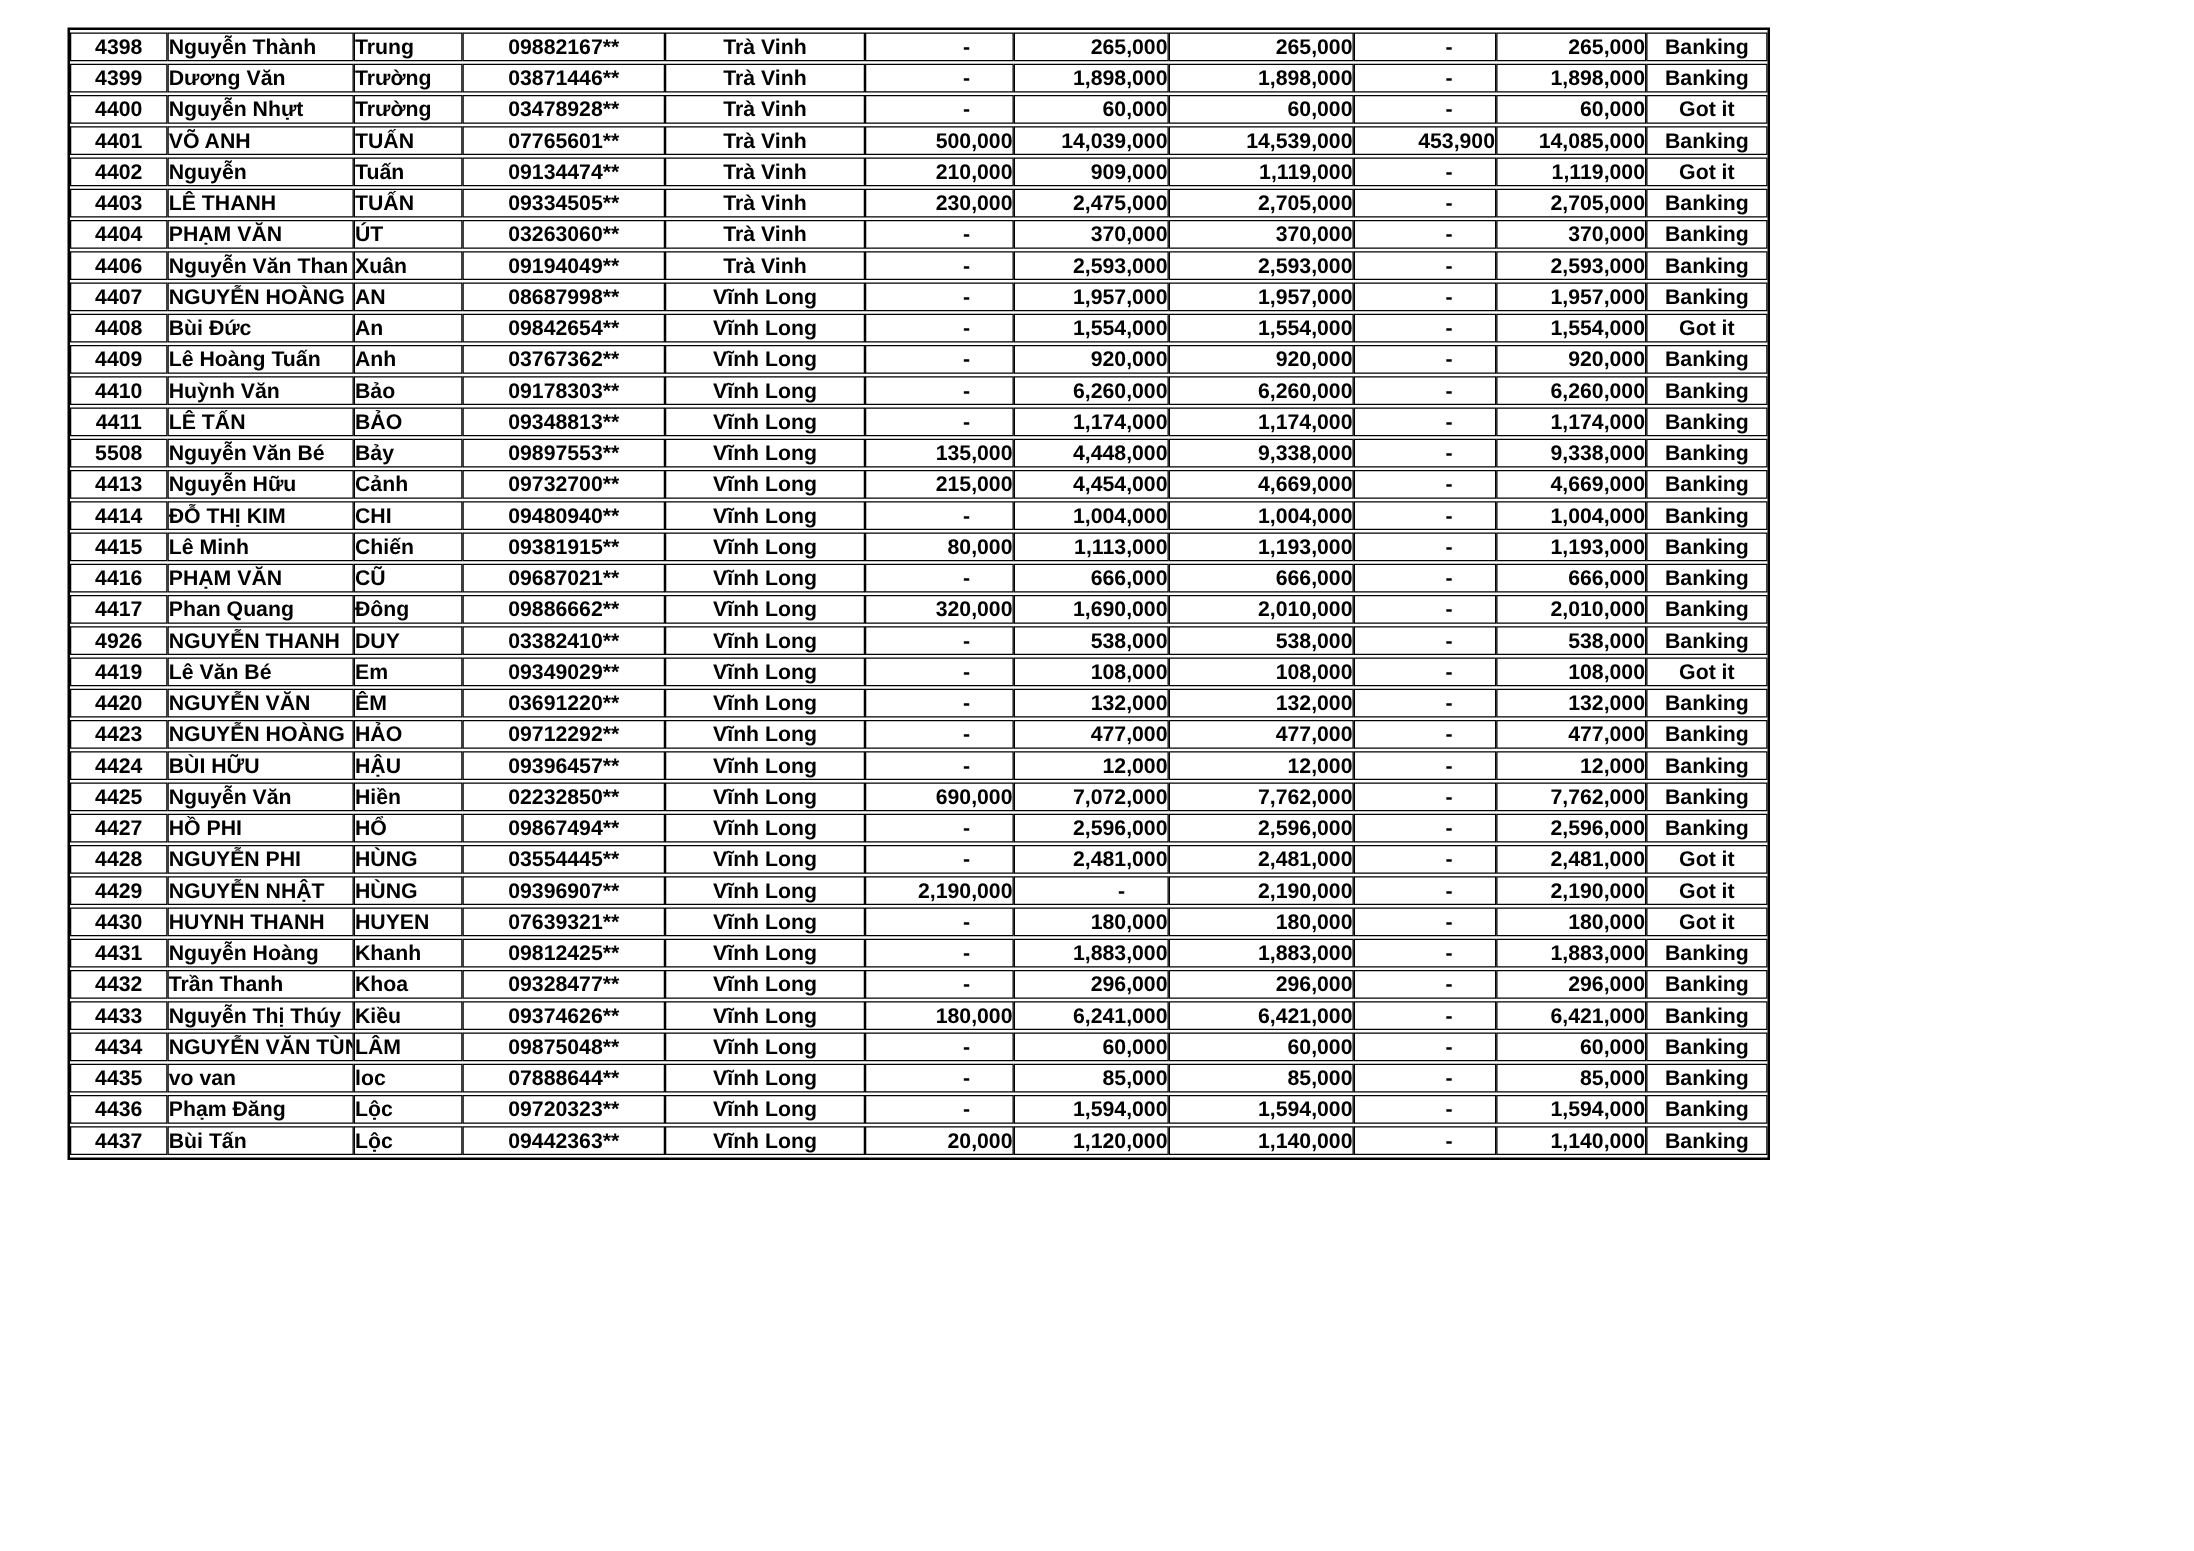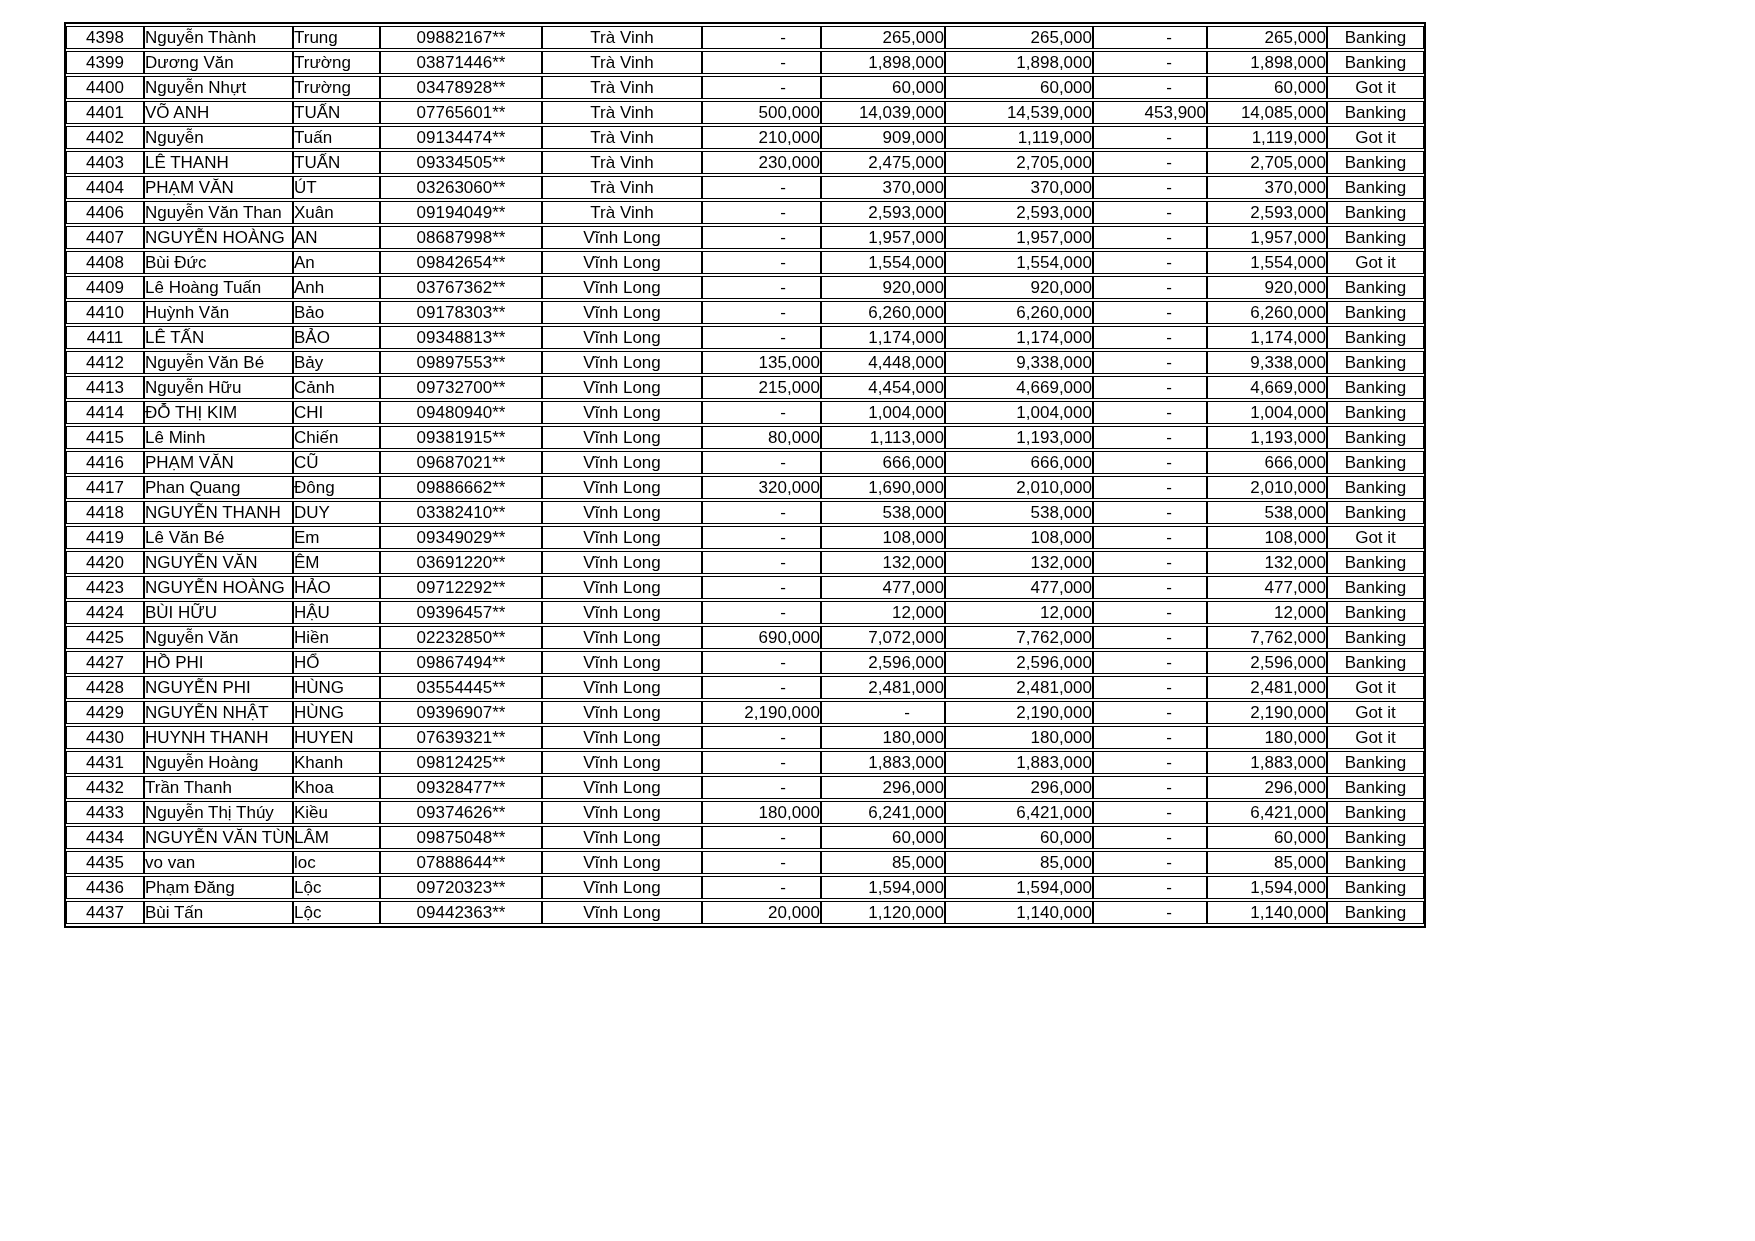--- a/index.html
+++ b/index.html
@@ -6,22 +6,23 @@
     margin: 0;
     padding: 0;
     background: #ffffff;
     width: 1755px;
     height: 1241px;
     font-family: "Liberation Sans", sans-serif;
     color: #000000;
   }
   .sheet {
     position: absolute;
-    left: 64px;
+    left: 54px;
     top: 22px;
+    font-weight: bold;
   }
   table.data-table {
     table-layout: fixed;
     width: 1362px;
     border-collapse: separate;
     border-spacing: 0 2px;
     border: 2px solid #000000;
     background: #ffffff;
   }
   table.data-table td {
@@ -233,21 +234,21 @@
           <td class="align-center">09348813**</td>
           <td class="align-center">Vĩnh Long</td>
           <td class="align-num dash">-</td>
           <td class="align-num">1,174,000</td>
           <td class="align-num">1,174,000</td>
           <td class="align-num dash">-</td>
           <td class="align-num">1,174,000</td>
           <td class="align-center">Banking</td>
         </tr>
         <tr>
-          <td class="align-center">4412</td>
+          <td class="align-center">5508</td>
           <td class="align-left">Nguyễn Văn Bé</td>
           <td class="align-left">Bảy</td>
           <td class="align-center">09897553**</td>
           <td class="align-center">Vĩnh Long</td>
           <td class="align-num">135,000</td>
           <td class="align-num">4,448,000</td>
           <td class="align-num">9,338,000</td>
           <td class="align-num dash">-</td>
           <td class="align-num">9,338,000</td>
           <td class="align-center">Banking</td>
@@ -311,21 +312,21 @@
           <td class="align-center">09886662**</td>
           <td class="align-center">Vĩnh Long</td>
           <td class="align-num">320,000</td>
           <td class="align-num">1,690,000</td>
           <td class="align-num">2,010,000</td>
           <td class="align-num dash">-</td>
           <td class="align-num">2,010,000</td>
           <td class="align-center">Banking</td>
         </tr>
         <tr>
-          <td class="align-center">4418</td>
+          <td class="align-center">4926</td>
           <td class="align-left">NGUYỄN THANH</td>
           <td class="align-left">DUY</td>
           <td class="align-center">03382410**</td>
           <td class="align-center">Vĩnh Long</td>
           <td class="align-num dash">-</td>
           <td class="align-num">538,000</td>
           <td class="align-num">538,000</td>
           <td class="align-num dash">-</td>
           <td class="align-num">538,000</td>
           <td class="align-center">Banking</td>

